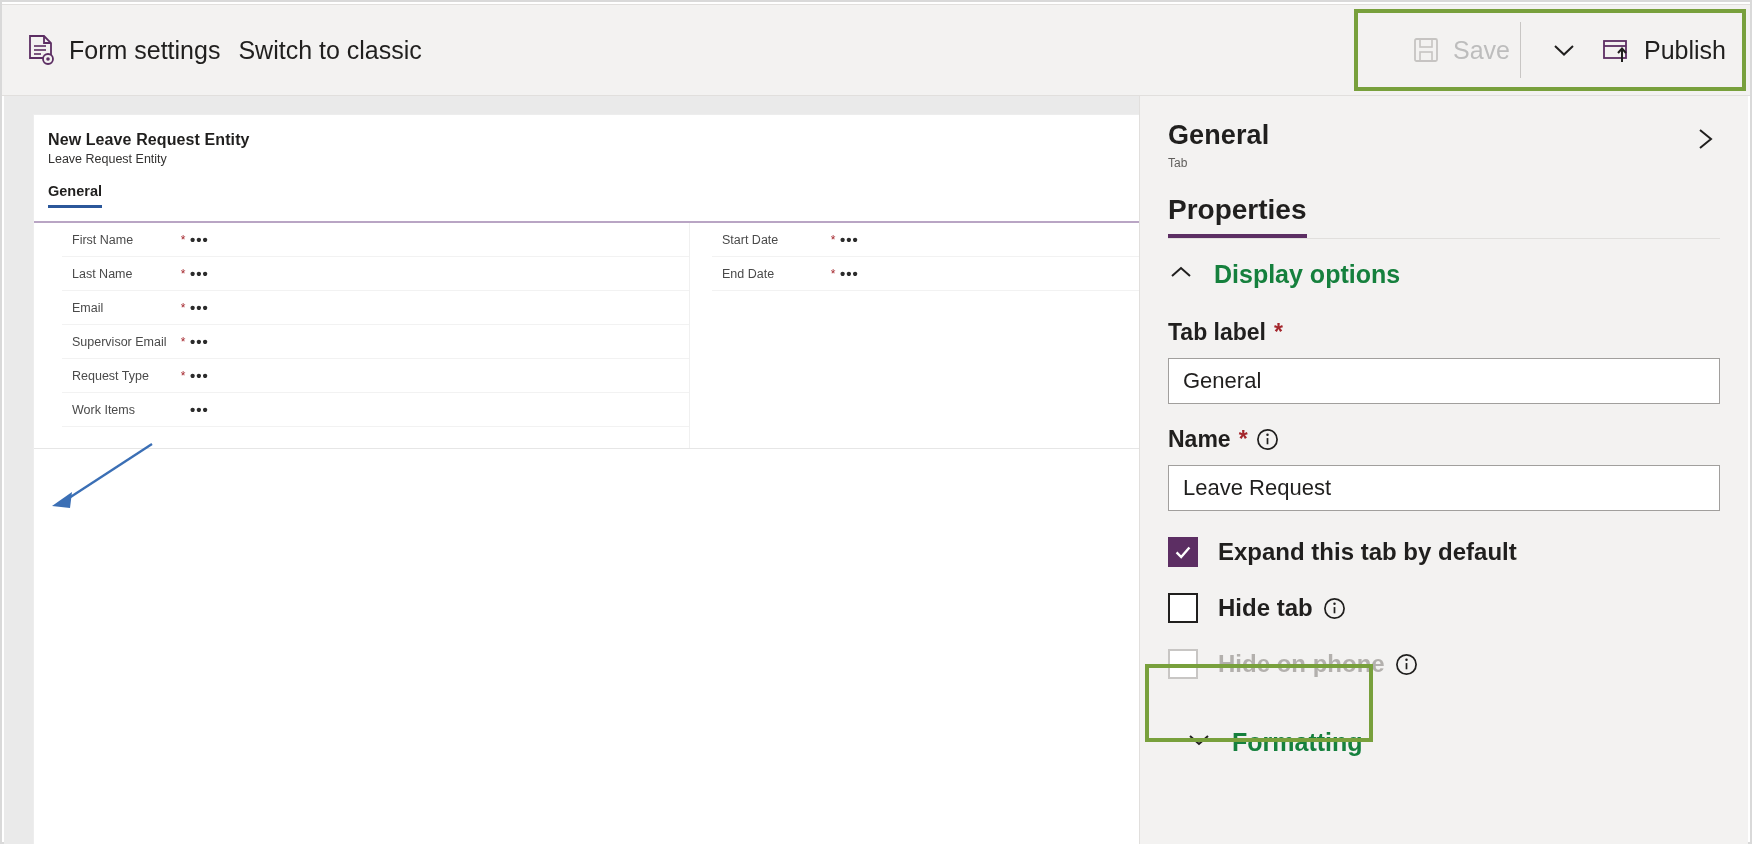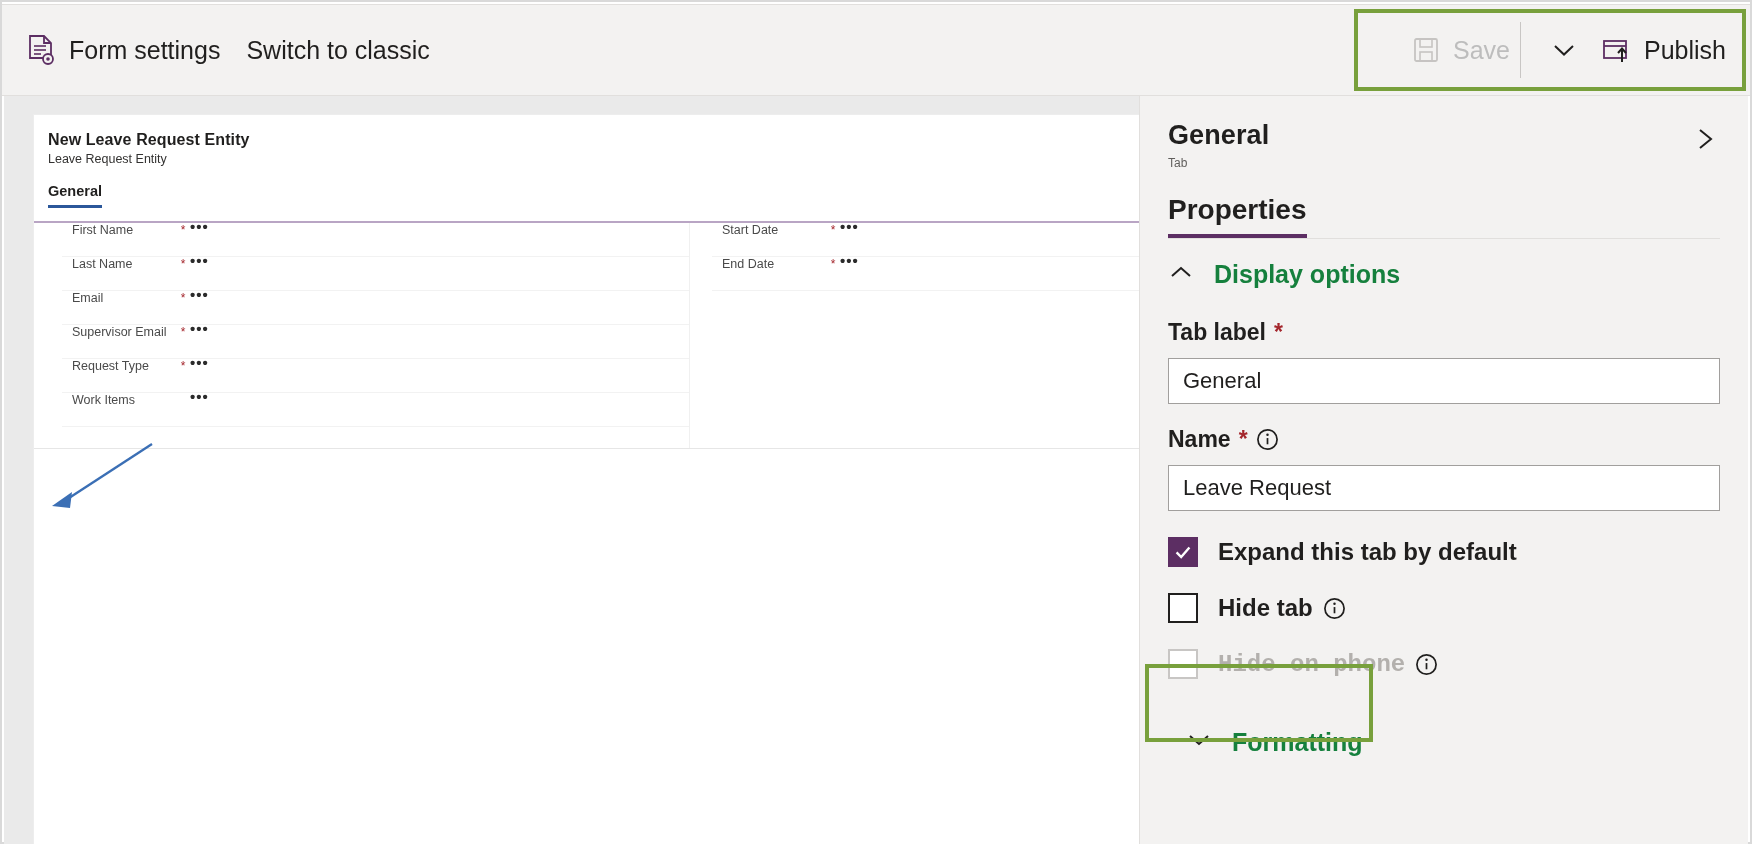--- a/index.html
+++ b/index.html
@@ -25,21 +25,21 @@
     position: absolute;
     left: 0; top: 2px;
     width: 100%;
     height: 92px;
     background: #f3f2f1;
     border-top: 1px solid #e1dfdd;
     border-bottom: 1px solid #e1dfdd;
     display: flex;
     align-items: center;
   }
-  .cmd-left { display: flex; align-items: center; padding-left: 24px; gap: 26px; }
+  .cmd-left { display: flex; align-items: center; padding-left: 24px; gap: 18px; }
   .cmd-right {
     margin-left: auto;
     display: flex;
     align-items: center;
     padding-right: 24px;
     height: 100%;
   }
   .cmd-btn {
     display: flex;
     align-items: center;
@@ -120,21 +120,21 @@
     display: flex;
     min-height: 228px;
     background: #fff;
   }
   .col { position: relative; }
   .col-left { width: 656px; border-right: 1px solid #f0f0f0; padding-left: 28px; }
   .col-right { flex: 1; padding-left: 22px; }
 
   .field-row {
     display: flex;
-    align-items: flex-start;
+    align-items: center;
     height: 34px;
     border-bottom: 1px solid #f2f2f2;
     padding-left: 10px;
   }
   .field-row.first { border-top: none; }
   .f-label {
     font-size: 12.5px;
     color: #4a4a4a;
     width: 104px;
     white-space: nowrap;
@@ -213,21 +213,21 @@
   .cb-box {
     width: 30px; height: 30px;
     border: 2px solid #201f1e;
     background: #fff;
     flex: none;
     display: flex; align-items: center; justify-content: center;
   }
   .cb-box.checked { background: #5c2e63; border-color: #5c2e63; }
   .cb-box.disabled { border-color: #c8c6c4; }
   .cb-text { font-size: 24px; color: #201f1e; font-weight: bold; display: flex; align-items: center; gap: 10px; }
-  .cb-text.disabled { color: #b3b0ad; font-family: Liberation Mono, monospace; }
+  .cb-text.disabled { color: #b3b0ad; }
 
   .formatting-head {
     display: flex;
     align-items: center;
     gap: 20px;
     height: 78px;
     margin-top: 24px;
     padding-left: 18px;
     cursor: pointer;
   }

